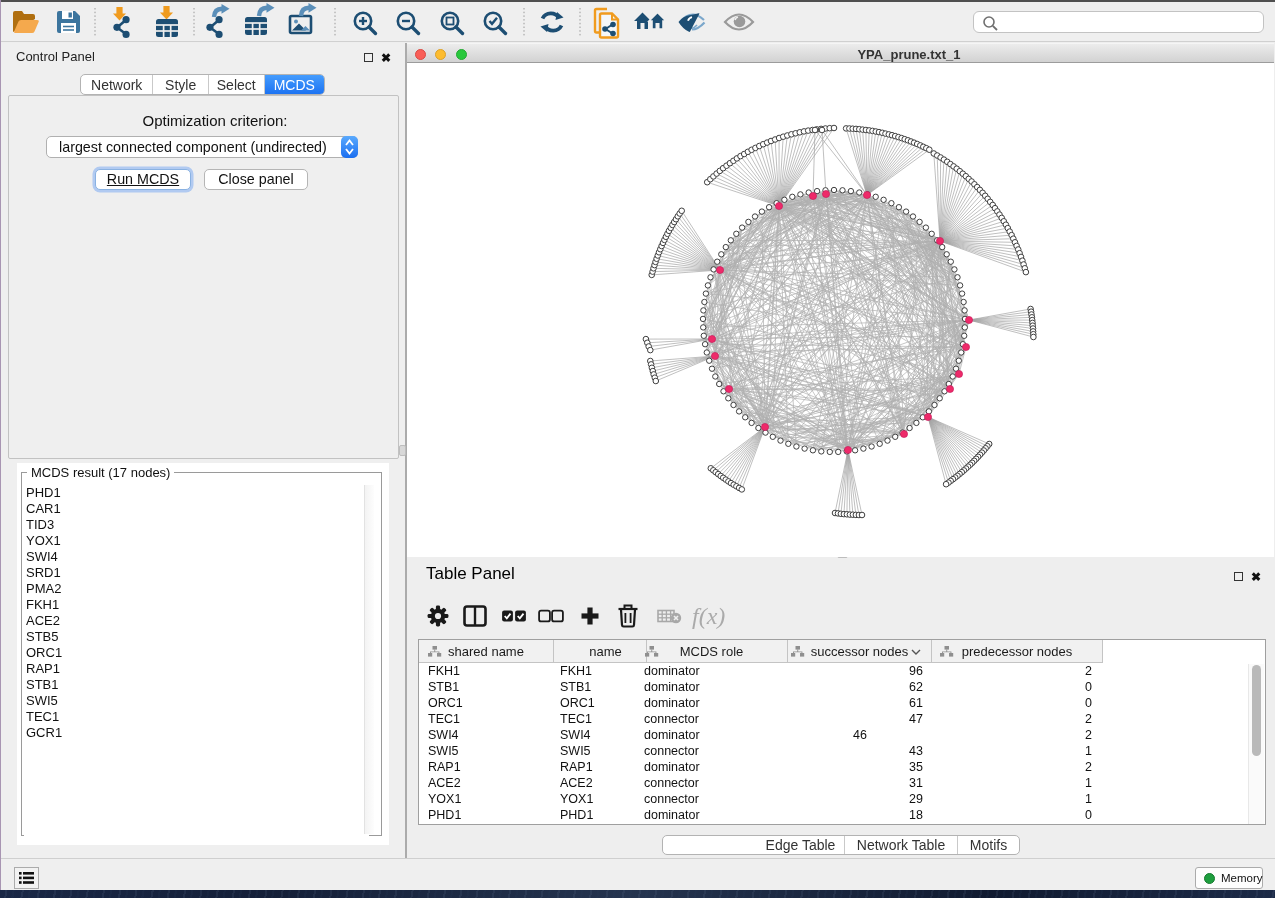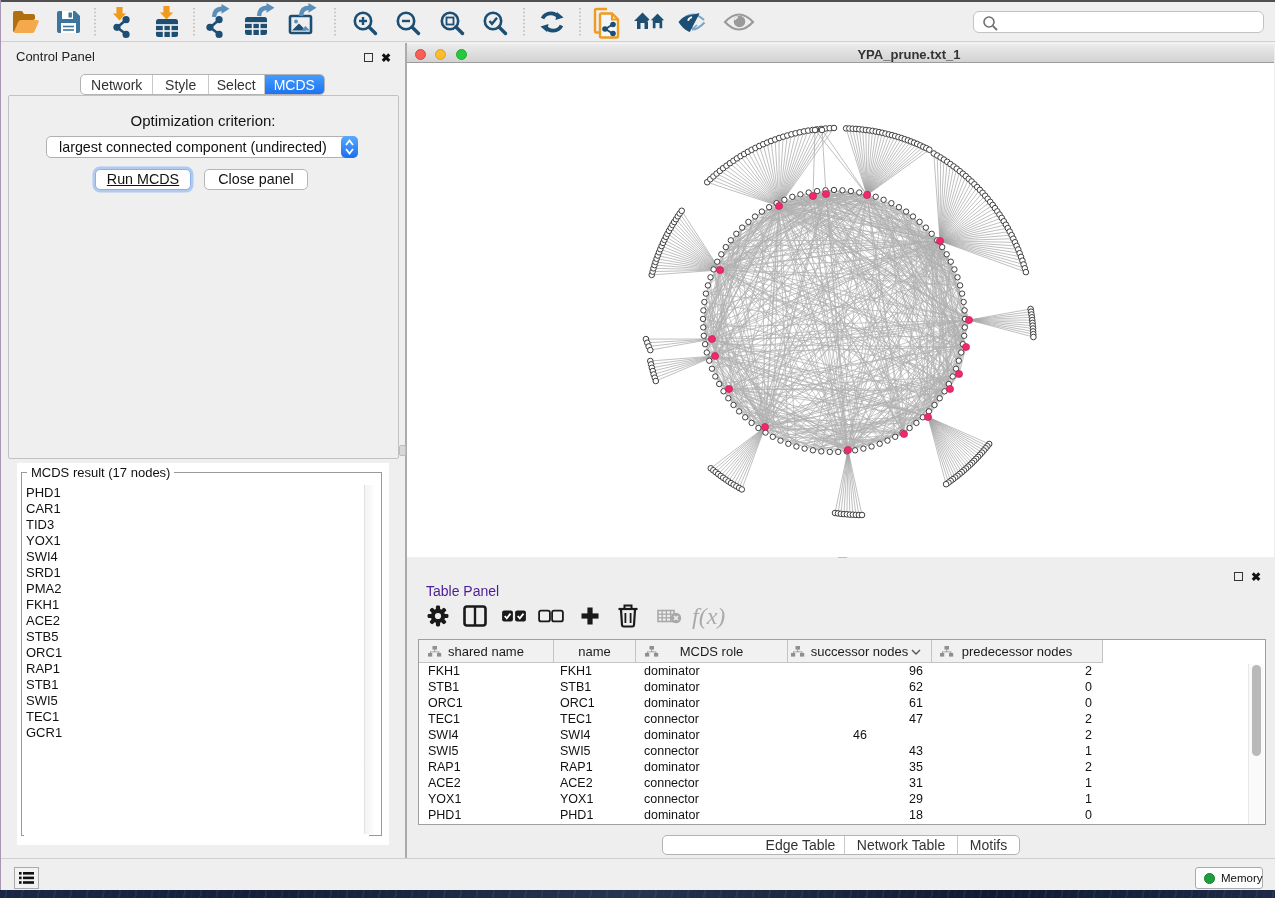--- a/index.html
+++ b/index.html
@@ -17,21 +17,21 @@
 #cp-title { position:absolute; left:15px; top:6px; font-size:13px; color:#222; }
 .winbtns { position:absolute; top:6px; }
 #cp .winbtns { right:14px; }
 .wb-sq { display:inline-block; width:9px; height:9px; border:1.6px solid #333; margin-right:8px; vertical-align:middle;}
 .wb-x { display:inline-block; font-size:12px; font-weight:bold; color:#111; vertical-align:middle; line-height:10px;}
 #cp-tabs { position:absolute; left:79px; top:31px; width:245px; height:21px; background:#ffffff; border:1px solid #b3b3b3; border-radius:5px; display:flex; }
 #cp-tabs .seg { border-right:1px solid #c9c9c9; height:100%; text-align:center; font-size:14px; color:#333; line-height:20px; }
 #cp-tabs .seg:last-child { border-right:none; }
 #cp-tabs .seg.sel { background:linear-gradient(#459cfd,#1d73f2); color:#fff; border-radius:0 4px 4px 0; }
 #cp-pane { position:absolute; left:7px; top:52px; width:391px; height:364px; border:1px solid #c2c2c2; border-radius:2px; background:#efefef;}
-#opt-label { position:absolute; left:0; top:69px; width:100%; text-align:center; font-size:15px; color:#111;}
+#opt-label { position:absolute; left:12px; top:69px; width:100%; text-align:center; font-size:15px; color:#111;}
 #combo { position:absolute; left:45px; top:93px; width:312px; height:22px; background:#fff; border:1px solid #b0b0b0; border-radius:5px; }
 #combo .txt { position:absolute; left:12px; top:2px; font-size:14.3px; color:#111; }
 #combo .step { position:absolute; right:-1px; top:-1px; width:17px; height:22px; border-radius:5px; background:linear-gradient(#5aaafe,#1a6ef0); }
 .btn { position:absolute; height:21px; background:#ffffff; border:1px solid #b5b5b5; border-radius:5px; text-align:center; font-size:14.3px; color:#111; line-height:19px;}
 #btn-run { left:94px; top:126px; width:96px; box-shadow:0 0 0 2.5px rgba(125,172,242,0.55); border-color:#8ab2e2;text-decoration:underline;}
 #btn-close { left:203px; top:126px; width:104px; }
 #resultbox { position:absolute; left:16px; top:420px; width:372px; height:382px; background:#ffffff; }
 #groupbox { position:absolute; left:4px; top:9px; width:361px; height:364px; border:1px solid #9a9a9a; }
 #grouplabel { position:absolute; left:5px; top:-8px; background:#ffffff; padding:0 4px; font-size:13px; color:#111;}
 #mcdslist { position:absolute; left:2px; top:12px; width:345px; height:351px; background:#fff; font-size:13px; line-height:16px; color:#111;}
@@ -41,21 +41,21 @@
 #vhandle { position:absolute; left:398px; top:445px; width:7px; height:11px; background:#d8d8d8; border:1px solid #bdbdbd; border-radius:2px;}
 
 #net { position:absolute; left:406px; top:43px; width:867px; height:514px; background:#ffffff;}
 #net-title { position:absolute; left:0; top:0; width:100%; height:20px; background:linear-gradient(#ececec,#d2d2d2); border-bottom:1px solid #9c9c9c; border-top:1px solid #f5f5f5;}
 #net-title .t { position:absolute; left:0; top:3px; width:1004px; text-align:center; font-size:13px; font-weight:bold; color:#333;}
 .tl { position:absolute; top:5px; width:11px; height:11px; border-radius:50%; }
 #net-svg { position:absolute; left:0; top:20px; }
 #hhandle { position:absolute; left:836px; top:557px; width:11px; height:7px; background:#d8d8d8; border:1px solid #bdbdbd; border-radius:2px;}
 
 #tp { position:absolute; left:406px; top:558px; width:867px; height:300px; background:#eeeeee; }
-#tp-title { position:absolute; left:19px; top:25px; font-size:14px; color:#4c1d95;}
+#tp-title { position:absolute; left:19px; top:6px; font-size:17px; color:#000000;}
 #tp .winbtns { right:13px; top:10px; }
 #tp-table { position:absolute; left:11px; top:81px; width:848px; height:186px; background:#ffffff; border:1px solid #9f9f9f;}
 #thead { position:absolute; left:0; top:0; width:684px; height:23px; background:#f1f1f1; border-bottom:1px solid #c4c4c4; }
 .hcol { position:absolute; top:0; height:23px; border-right:1px solid #c4c4c4; }
 .hlabel { position:absolute; top:4px; width:100%; text-align:center; font-size:13px; color:#1b1b1b;}
 #tbody { position:absolute; left:0; top:24px; width:846px; }
 .trow { position:absolute; height:16px; font-size:12.5px; color:#111; width:100%;}
 .trow span { position:absolute; top:0; }
 #tsb { position:absolute; right:1px; top:24px; width:16px; height:160px; background:#fafafa; border-left:1px solid #e8e8e8;}
 #tsb .thumb { position:absolute; left:3px; top:1px; width:9px; height:91px; background:#b9b9b9; border-radius:5px;}
@@ -1368,21 +1368,21 @@
             <line x1="12" y1="0" x2="8" y2="4"></line>
           </g>
         </g>
         <text x="285" y="38" font-family="Liberation Serif" font-style="italic" font-size="24" fill="#aaaaaa">f(x)</text>
       </svg>
     <div id="tp-table">
       <div id="thead">
       <div class="hcol" style="left:0;width:135px">
             <div class="hlabel">shared name</div>
           </div>
-      <div class="hcol" style="left:135px;width:82px">
+      <div class="hcol" style="left:146px;width:82px">
             <div class="hlabel">name</div>
           </div>
       <div class="hcol" style="left:217px;width:152px">
             <div class="hlabel">MCDS role</div>
           </div>
       <div class="hcol" style="left:369px;width:144px">
             <div class="hlabel">successor nodes</div>
           </div>
       <div class="hcol" style="left:513px;width:171px">
             <div class="hlabel">predecessor nodes</div>

